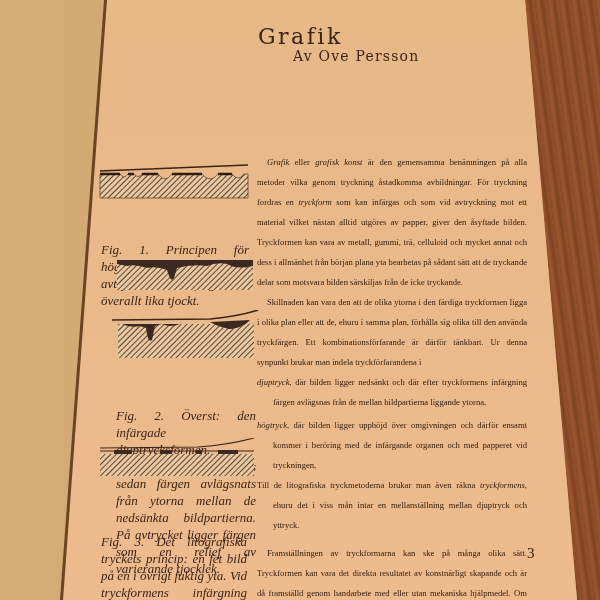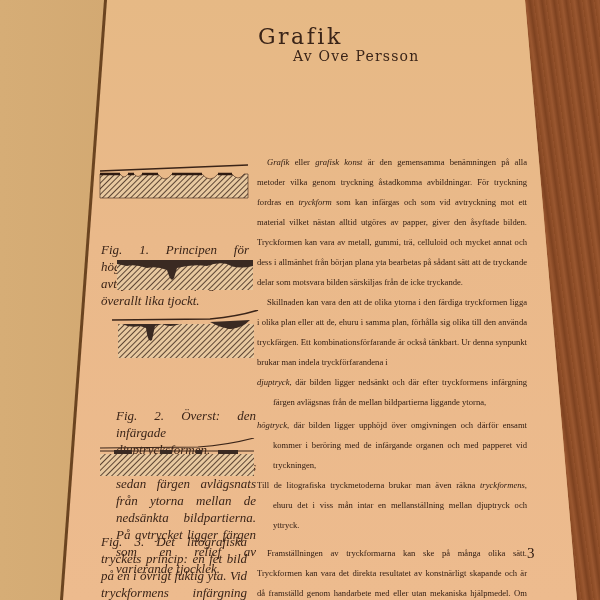--- a/index.html
+++ b/index.html
@@ -102,21 +102,21 @@
     <rect x="62" y="12" width="12" height="4" fill="#3a2a22"></rect>
     <rect x="98" y="12" width="6" height="4" fill="#3a2a22"></rect>
     <rect x="120" y="12" width="20" height="4" fill="#3a2a22"></rect>
   </svg>
   <div class="caption" style="left:101px;top:488px;width:146px">Fig. 3. Det litografiska tryckets princip: en fet bild på en i övrigt fuktig yta. Vid tryckformens infärgning upptages tryckfärg endast av bildställena och överföres därifrån till papperet. Färgskiktet har överallt samma tjocklek.</div>
 
   <div class="body-text" style="top:152px;">
     <p class="indent">
       <i>Grafik</i><span> eller </span><i>grafisk konst</i><span> är den gemensamma benämningen på alla metoder vilka genom tryckning åstadkomma avbildningar. För tryckning fordras en </span><i>tryckform</i><span> som kan infärgas och som vid avtryckning mot ett material vilket nästan alltid utgöres av papper, giver den åsyftade bilden. Tryckformen kan vara av metall, gummi, trä, celluloid och mycket annat och dess i allmänhet från början plana yta bearbetas på sådant sätt att de tryckande delar som motsvara bilden särskiljas från de icke tryckande.</span>
     </p>
-    <p class="indent">Skillnaden kan vara den att de olika ytorna i den färdiga tryckformen ligga i olika plan eller att de, ehuru i samma plan, förhålla sig olika till den använda tryckfärgen. Ett kombinationsförfarande är också tänkbart. Ur denna synpunkt brukar man indela tryckförfarandena i</p>
+    <p class="indent">Skillnaden kan vara den att de olika ytorna i den färdiga tryckformen ligga i olika plan eller att de, ehuru i samma plan, förhålla sig olika till den använda tryckfärgen. Ett kombinationsförfarande är därför tänkbart. Ur denna synpunkt brukar man indela tryckförfarandena i</p>
     <p class="hang">
       <i>djuptryck</i><span>, där bilden ligger nedsänkt och där efter tryckformens infärgning färgen avlägsnas från de mellan bildpartierna liggande ytorna,</span>
     </p>
     <p class="hang" style="margin-top:3px">
       <i>högtryck</i><span>, där bilden ligger upphöjd över omgivningen och därför ensamt kommer i beröring med de infärgande organen och med papperet vid tryckningen,</span>
     </p>
     <p class="hang">
       <span>Till de litografiska tryckmetoderna brukar man även räkna </span><i>tryckformens</i><span>, ehuru det i viss mån intar en mellanställning mellan djuptryck och yttryck.</span>
     </p>
     <p class="indent" style="margin-top:8px">

